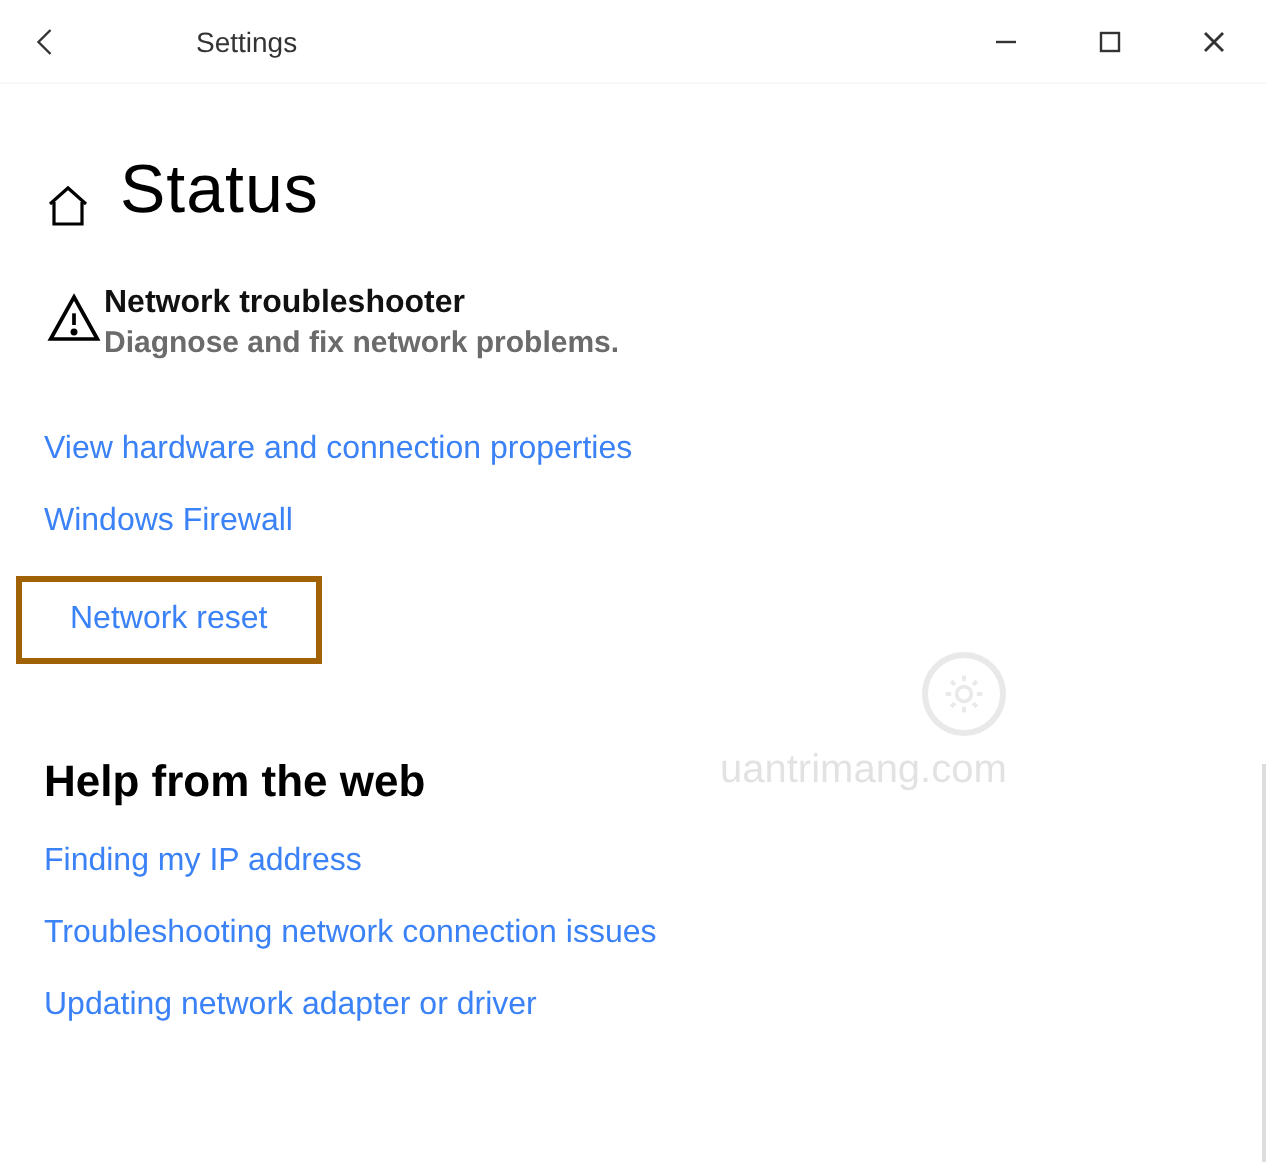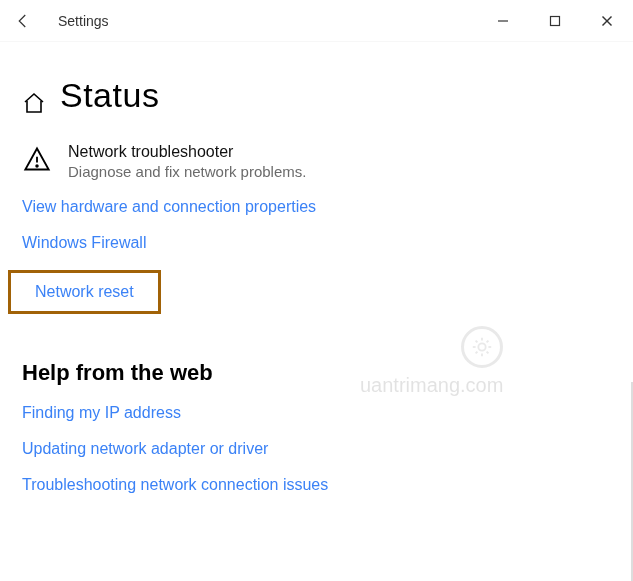--- a/index.html
+++ b/index.html
@@ -10,20 +10,21 @@
     width: 633px;
     height: 581px;
     overflow: hidden;
     position: relative;
   }
   .titlebar {
     height: 42px;
     display: flex;
     align-items: center;
     border-bottom: 1px solid rgba(0,0,0,0.03);
+    gap: 40px;
   }
   .back-btn {
     width: 46px;
     height: 42px;
     display: flex;
     align-items: center;
     justify-content: center;
     cursor: pointer;
   }
   .app-title {
@@ -66,22 +67,22 @@
     align-items: center;
     justify-content: center;
   }
   .page-title {
     font-size: 34px;
     font-weight: 400;
     letter-spacing: 0.5px;
   }
   .troubleshooter-row {
     display: flex;
-    gap: 16px;
-    margin-bottom: 18px;
+    margin-bottom: 36px;
+    font-weight: bold;
   }
   .warn-icon {
     width: 30px;
     display: flex;
     align-items: flex-start;
     justify-content: center;
     padding-top: 2px;
   }
   .trouble-text .title {
     font-size: 16px;
@@ -201,24 +202,24 @@
   <div>
     <span class="link highlighted">Network reset</span>
   </div>
 
   <div class="help-title">Help from the web</div>
 
   <div>
     <span class="link">Finding my IP address</span>
   </div>
   <div>
+    <span class="link">Troubleshooting network connection issues</span>
+  </div>
+  <div>
     <span class="link">Updating network adapter or driver</span>
-  </div>
-  <div>
-    <span class="link">Troubleshooting network connection issues</span>
   </div>
 
   <div class="scroll-edge"></div>
 </div>
 
 <div class="watermark">
   <span class="circ">
     <svg width="22" height="22" viewBox="0 0 24 24" fill="none" stroke="#888" stroke-width="2">
       <circle cx="12" cy="12" r="4"></circle>
       <line x1="12" y1="2" x2="12" y2="5"></line>

